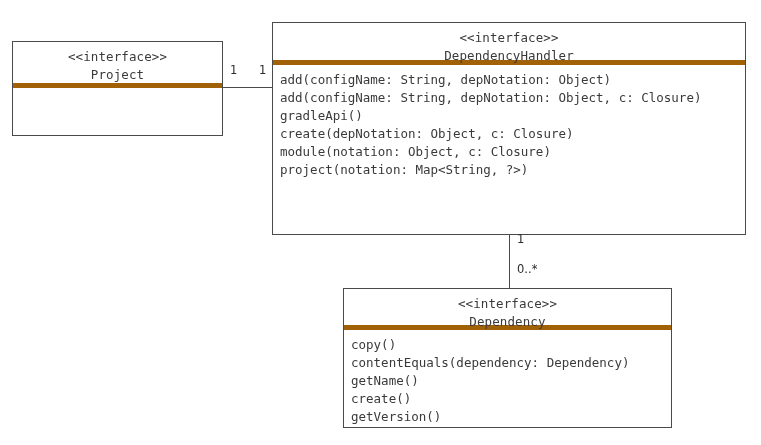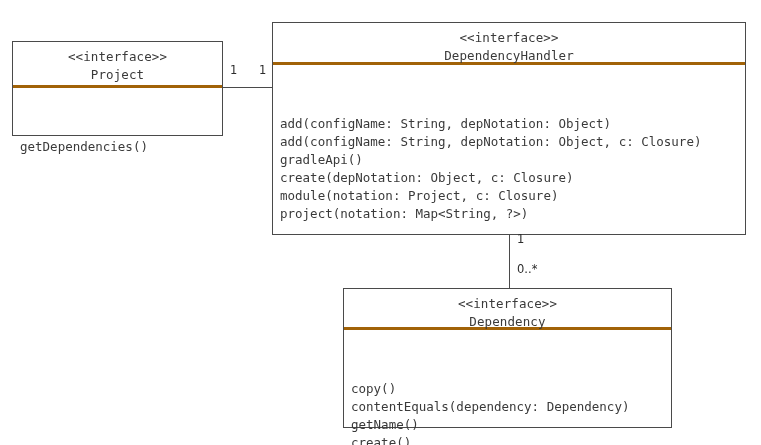--- a/index.html
+++ b/index.html
@@ -27,39 +27,38 @@
   
   .uml-class {
     position: absolute;
     box-sizing: border-box;
     border: 1px solid #4a4a4a;
     background: #ffffff;
     z-index: 3;
   }
   .uml-header {
     box-sizing: border-box;
-    border-bottom: 3px solid #a16207;
+    border-bottom: 5px solid #a16207;
     text-align: center;
     padding: 6px 4px 7px 4px;
     line-height: 18px;
     font-size: 12.5px;
     letter-spacing: 0.1px;
   }
   .uml-stereotype {
     display: block;
     white-space: pre;
   }
   .uml-name {
     display: block;
     white-space: pre;
   }
   .uml-members {
     box-sizing: border-box;
     padding: 6px 4px 7px 7px;
-    margin-top: 44px;
   }
   .uml-member {
     display: block;
     white-space: pre;
     line-height: 18px;
     font-size: 12.5px;
     letter-spacing: 0px;
   }
 
   
@@ -133,35 +132,34 @@
   <span class="multiplicity" id="mult-handler-side">1</span>
   <span class="multiplicity" id="mult-handler-down">1</span>
   <span class="multiplicity" id="mult-dependency-up">0..*</span>
 
   <div class="uml-class" id="class-project">
     <div class="uml-header">
       <span class="uml-stereotype">&lt;&lt;interface&gt;&gt;</span>
       <span class="uml-name">Project</span>
     </div>
     <div class="uml-members">
-      <span class="uml-member">getDependencies()</span>
     </div>
   </div>
 
   <div class="uml-class" id="class-dependency-handler">
     <div class="uml-header">
       <span class="uml-stereotype">&lt;&lt;interface&gt;&gt;</span>
       <span class="uml-name">DependencyHandler</span>
     </div>
     <div class="uml-members">
       <span class="uml-member">add(configName: String, depNotation: Object)</span>
       <span class="uml-member">add(configName: String, depNotation: Object, c: Closure)</span>
       <span class="uml-member">gradleApi()</span>
       <span class="uml-member">create(depNotation: Object, c: Closure)</span>
-      <span class="uml-member">module(notation: Project, c: Closure)</span>
+      <span class="uml-member">module(notation: Object, c: Closure)</span>
       <span class="uml-member">project(notation: Map&lt;String, ?&gt;)</span>
     </div>
   </div>
 
   <div class="uml-class" id="class-dependency">
     <div class="uml-header">
       <span class="uml-stereotype">&lt;&lt;interface&gt;&gt;</span>
       <span class="uml-name">Dependency</span>
     </div>
     <div class="uml-members">

